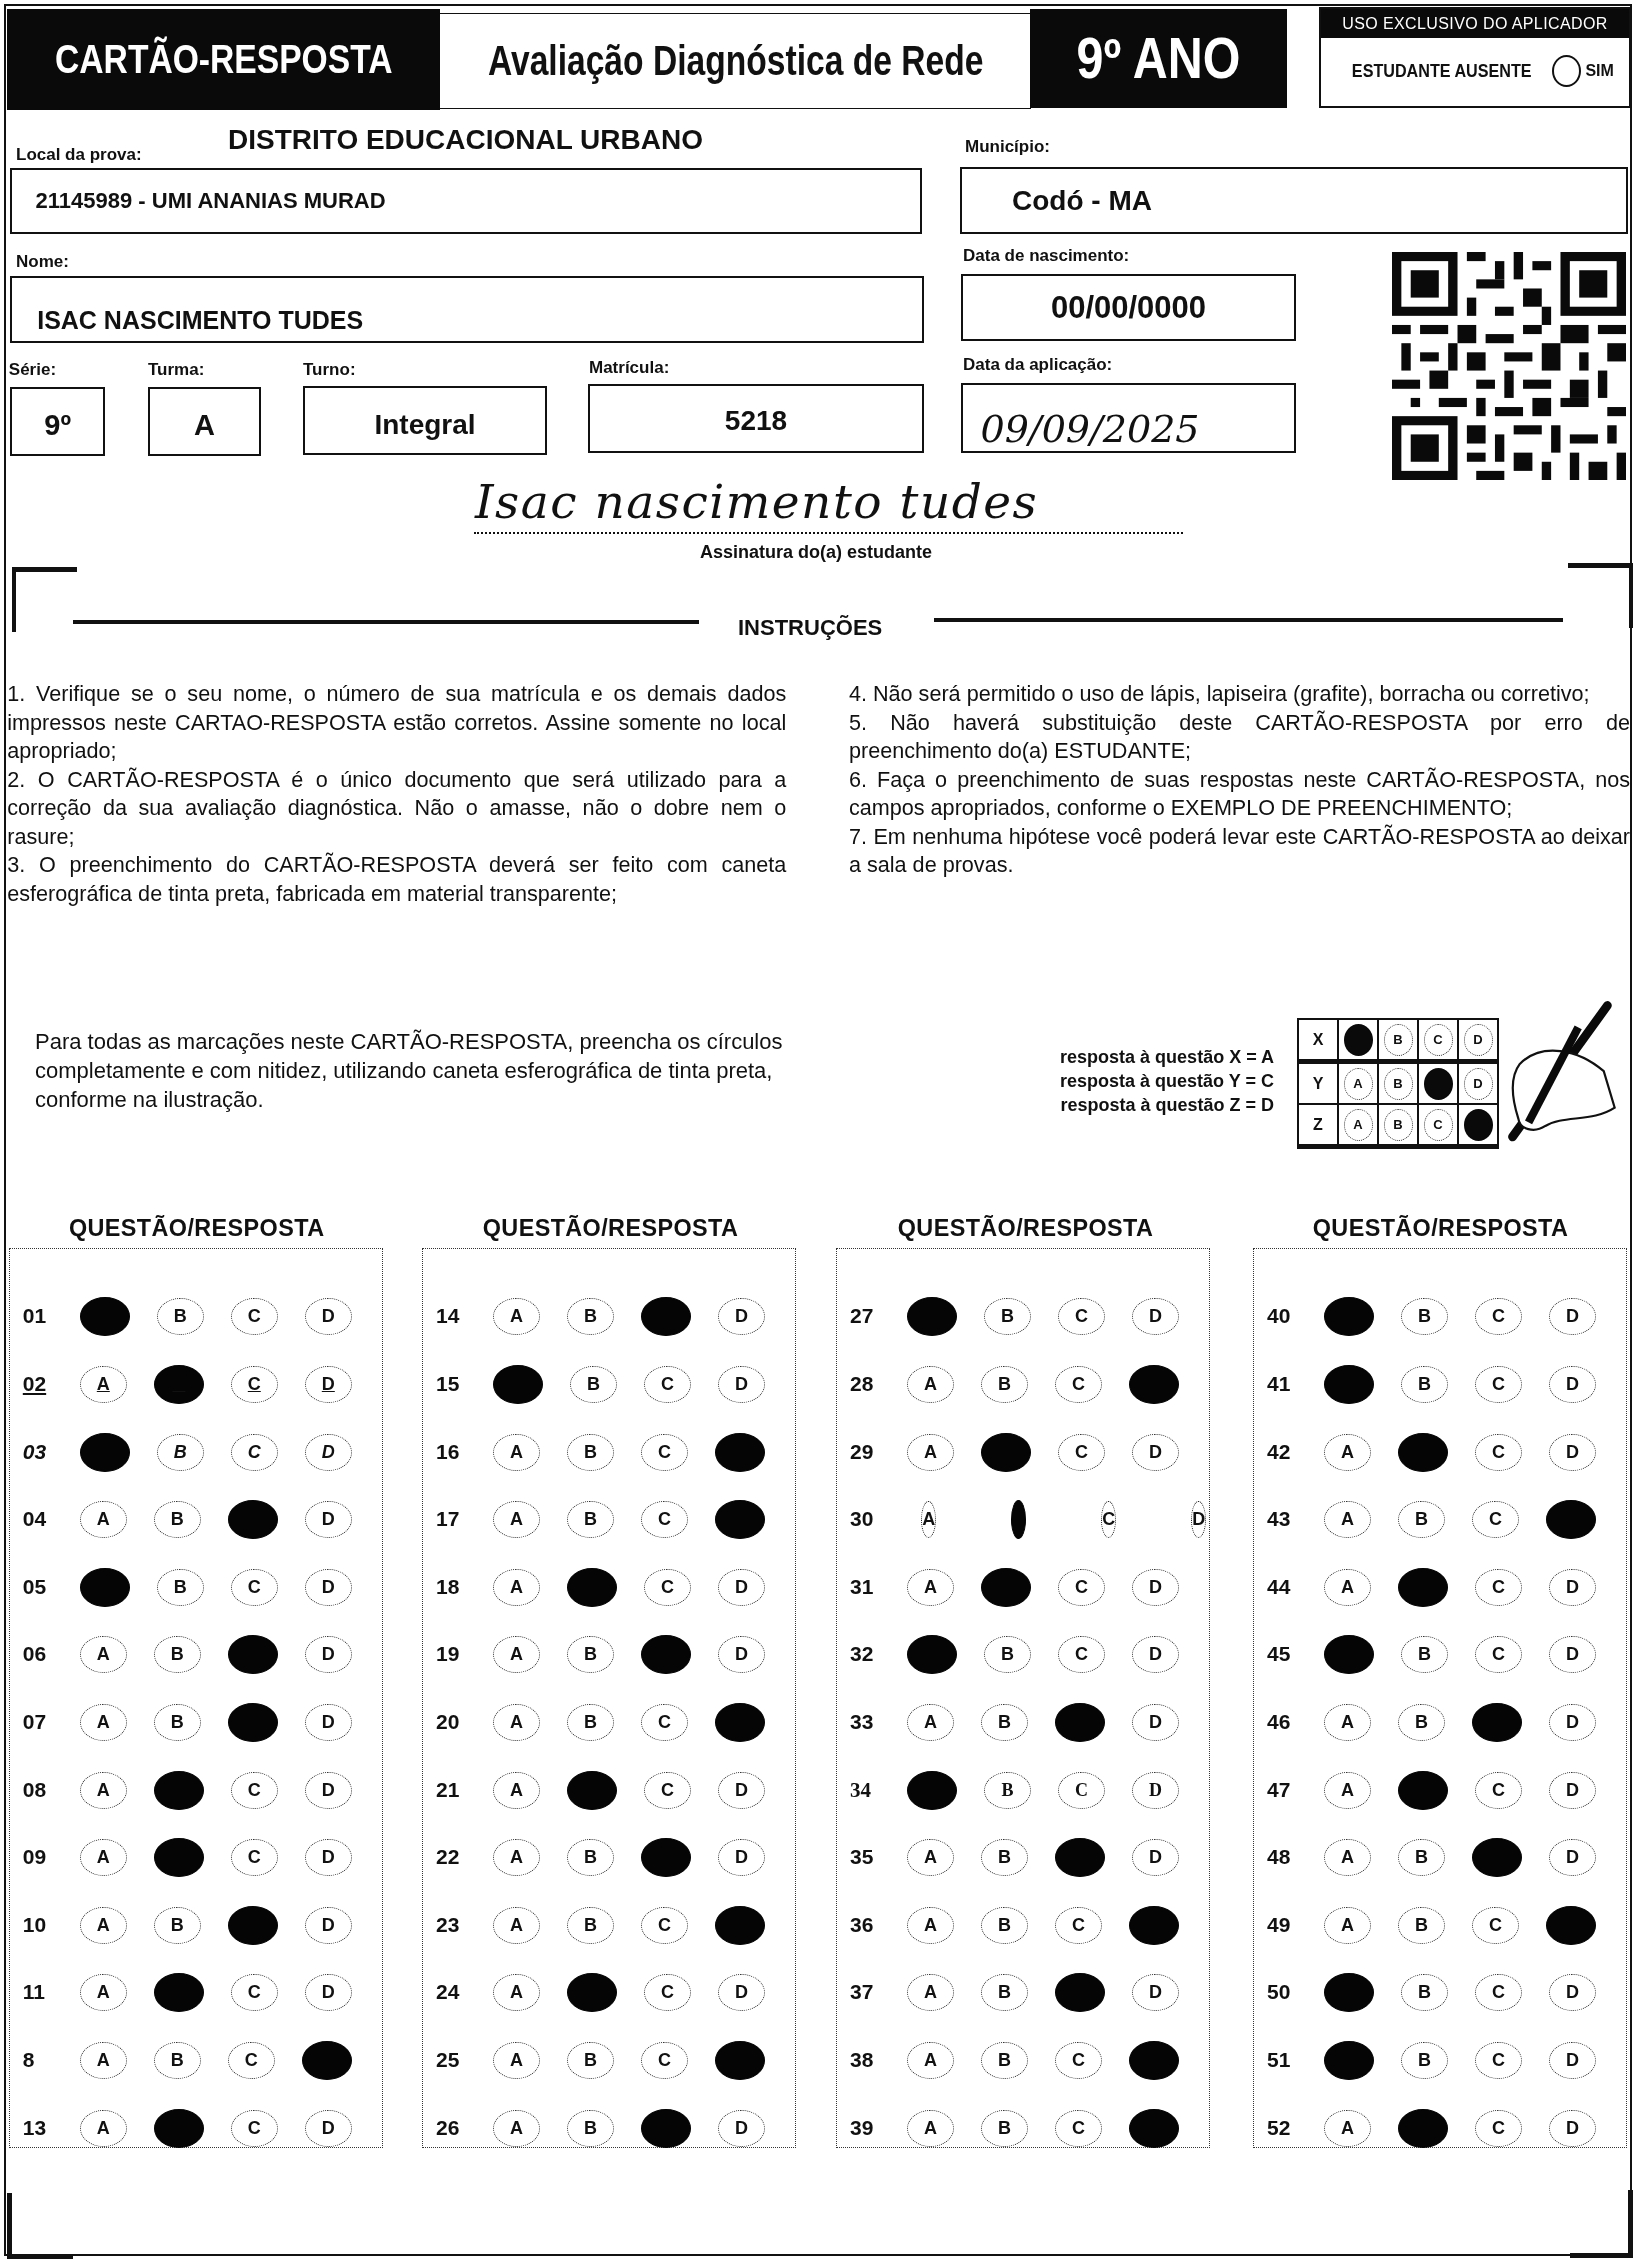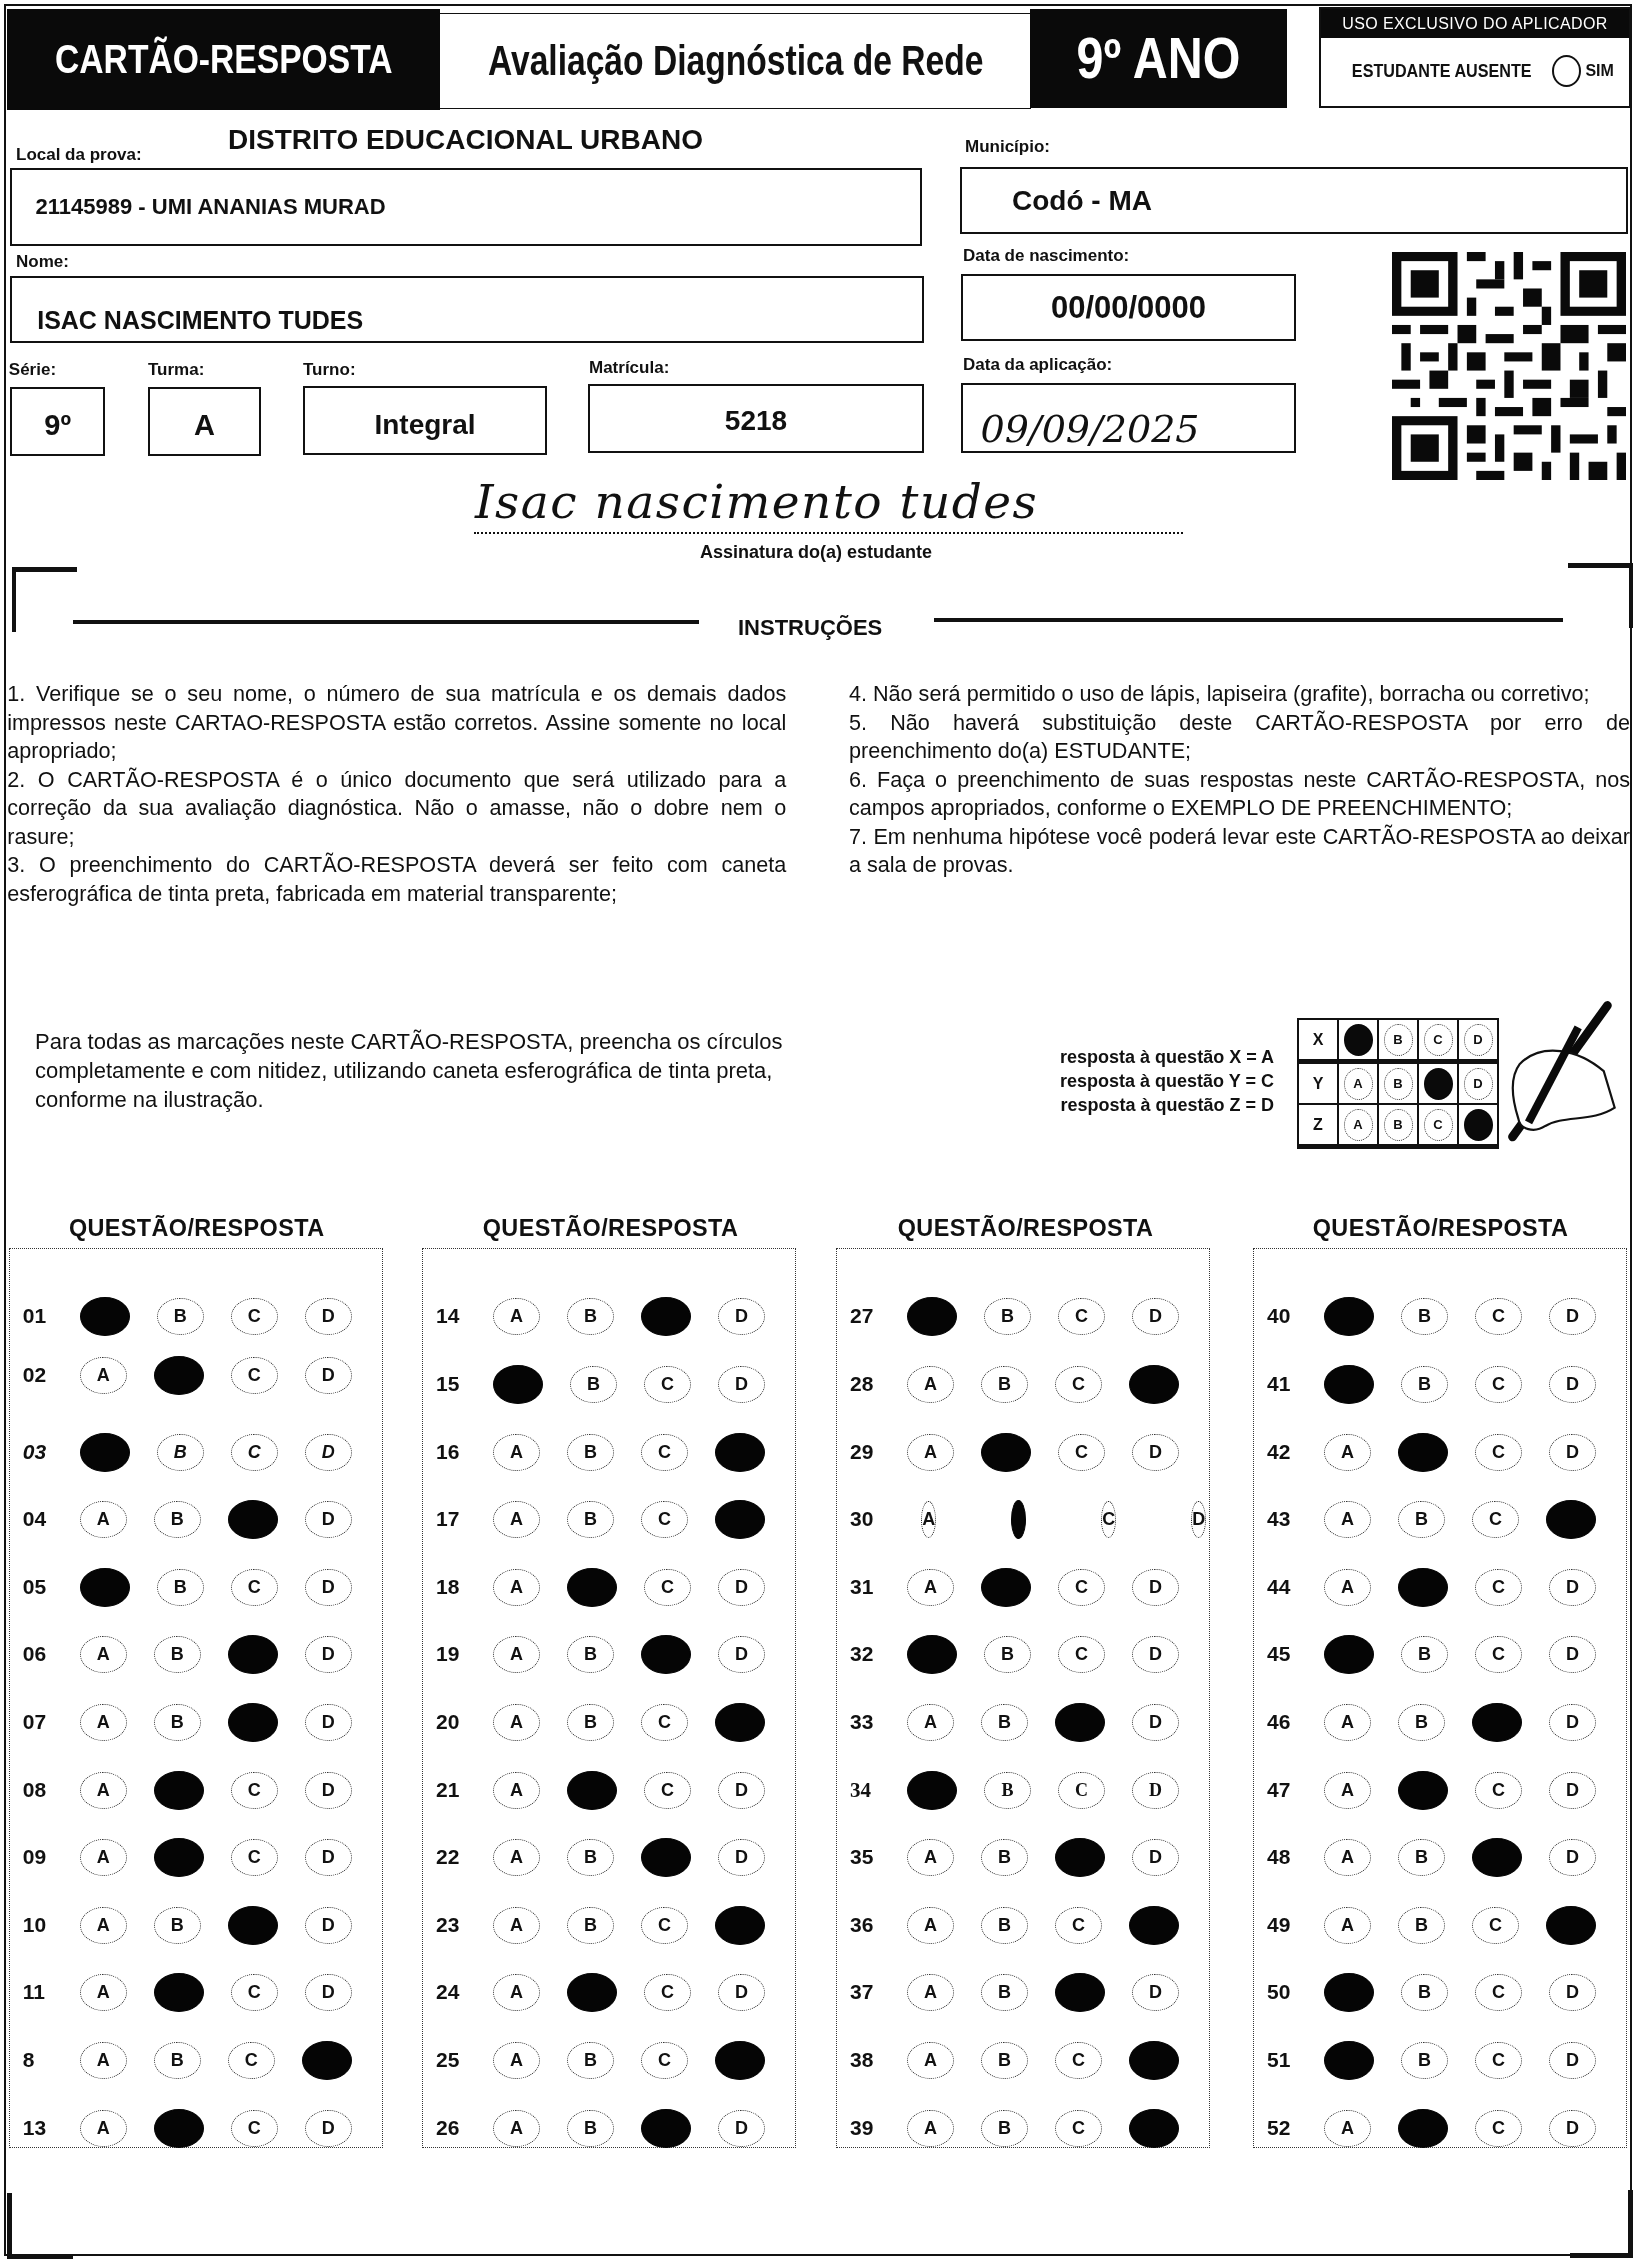--- a/index.html
+++ b/index.html
@@ -56,21 +56,21 @@
   <div class="applicator-top">USO EXCLUSIVO DO APLICADOR</div>
   <div class="applicator-body">
     <span style="transform:scaleX(0.85); display:inline-block;">ESTUDANTE AUSENTE</span>
     <span class="absent-circle"></span>
     <span style="font-size:16px;">SIM</span>
   </div>
 </div>
 
 <div class="abs lbl" style="left:16px; top:145px;">Local da prova:</div>
 <div class="abs" style="left:228px; top:124px; font-size:28px; font-weight:bold;">DISTRITO EDUCACIONAL URBANO</div>
-<div class="abs field" style="left:10.2px; top:168px; width:912px; height:78px; font-size:22px; padding-left:23.4px;">
+<div class="abs field" style="left:10.2px; top:168px; width:912px; height:66px; font-size:22px; padding-left:23.4px;">
   <span>21145989 - UMI ANANIAS MURAD</span>
 </div>
 
 <div class="abs lbl" style="left:965px; top:137px;">Município:</div>
 <div class="abs field" style="left:960px; top:167px; width:668px; height:67px; font-size:28px; padding-left:50px;">
   <span>Codó - MA</span>
 </div>
 
 <div class="abs lbl" style="left:16px; top:252px;">Nome:</div>
 <div class="abs field" style="left:10.2px; top:276px; width:914px; height:67px; font-size:25px; padding-left:25px; padding-top:22px;">
@@ -239,21 +239,21 @@
 <div class="abs col-title" style="left:1254px; top:1215px; width:373px;">QUESTÃO/RESPOSTA</div>
 
 <div class="abs grid-box" style="left:8.8px; top:1248px; width:374px; height:900px;">
     <div class="qrow" style="top: 45px;">
       <div class="qnum">01</div>
       <div class="bubble filled">A</div>
       <div class="bubble">B</div>
       <div class="bubble">C</div>
       <div class="bubble">D</div>
     </div>
-    <div class="qrow" style="top: 104px;">
+    <div class="qrow" style="top: 113px; text-decoration: underline;">
       <div class="qnum">02</div>
       <div class="bubble">A</div>
       <div class="bubble filled">B</div>
       <div class="bubble">C</div>
       <div class="bubble">D</div>
     </div>
     <div class="qrow" style="top: 181px; font-style: italic;">
       <div class="qnum">03</div>
       <div class="bubble filled">A</div>
       <div class="bubble">B</div>

